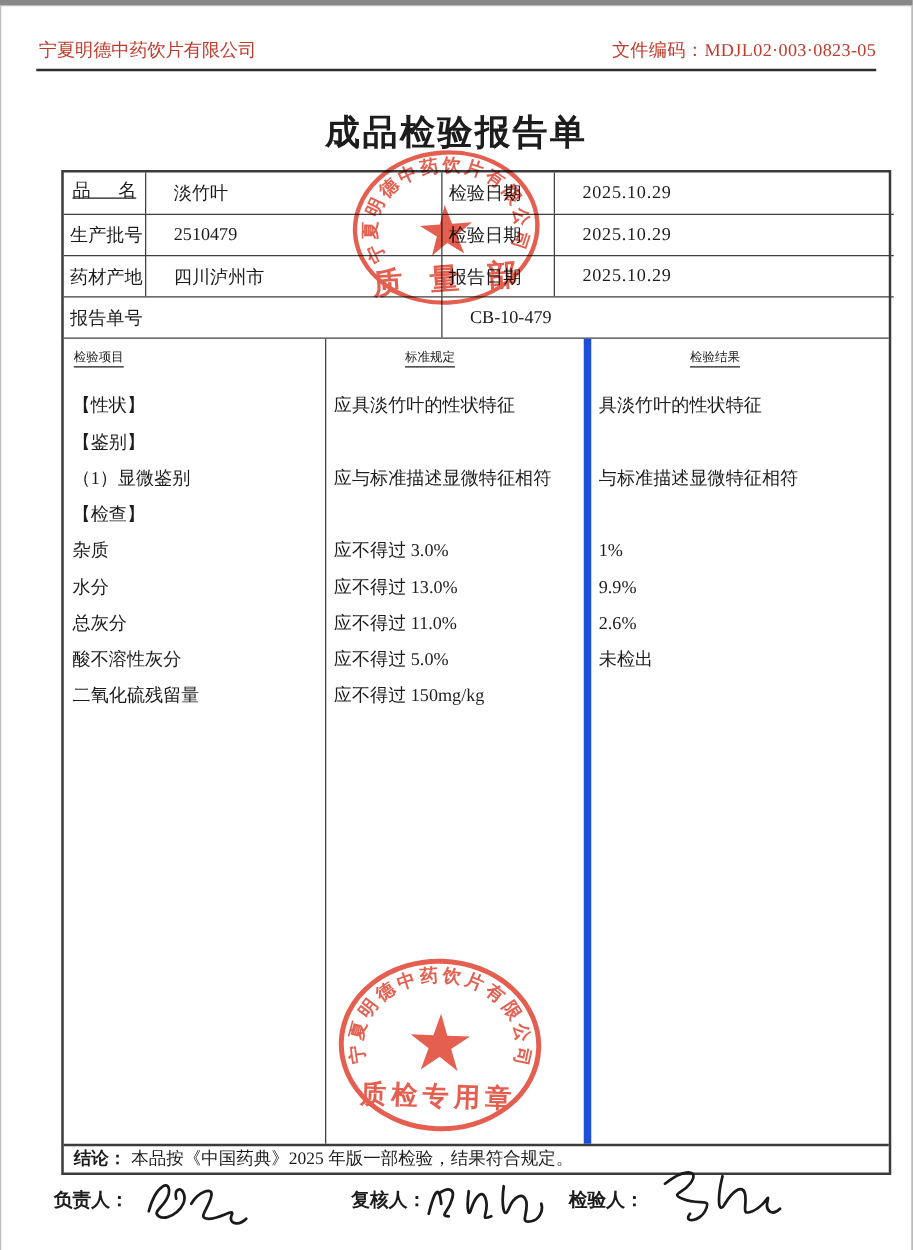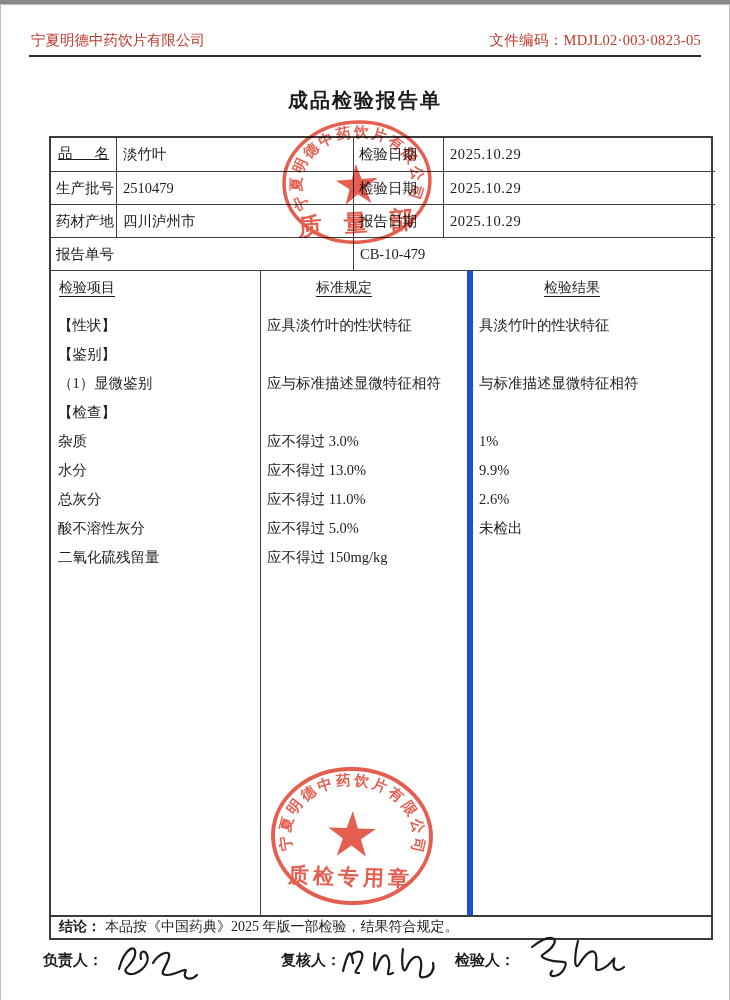--- a/index.html
+++ b/index.html
@@ -9,42 +9,42 @@
     font-family:"Liberation Serif","DejaVu Serif",serif; color:#1c1c1c;
     overflow:hidden;
   }
   
   .hdr { position:absolute; top:26px; left:30px; right:28px;
          display:flex; justify-content:space-between; align-items:baseline;
          color:var(--accent-red,#bf3a2b); font-size:14.5px; }
   .hdr .code { letter-spacing:.3px; }
   .rule { position:absolute; top:50px; left:28px; right:28px; height:2px; background:#2e2e2e; }
   .title { position:absolute; top:82px; left:0; width:100%; text-align:center;
-           font-size:20px; font-weight:bold; letter-spacing:2px; }
+           font-size:28px; font-weight:bold; letter-spacing:2px; }
   
   .maintable { position:absolute; left:48px; top:131px; width:664px; height:804px;
                border:2px solid #3b3b3b; box-sizing:border-box; background:transparent; }
   .ig { display:grid; grid-template-columns:65px 237px 90px 272px; grid-auto-rows:33px; }
   .ig > div { border-left:1px solid #3f3f3f; border-top:1px solid #3f3f3f;
-              display:flex; align-items:center; padding:0 6px; font-size:14.5px;
+              display:flex; align-items:center; padding:0 22px; font-size:14.5px;
               box-sizing:border-box; white-space:nowrap; overflow:hidden; }
   .ig > div.nl { border-left:none; }
   .ig > div.nt { border-top:none; }
   .ig .lab { padding:0 5px; }
   .ig .jst { display:block; line-height:31px; text-align:justify; text-align-last:justify; padding:0 7px;text-decoration:underline; }
   .ig .span2a { grid-column:1 / 3; }
   .ig .span2b { grid-column:3 / 5; }
   .ig .date { letter-spacing:.6px; }
   
   .cols { display:flex; height:645px; border-top:1px solid #3f3f3f; box-sizing:border-box; }
   .col  { box-sizing:border-box; }
   .col1 { width:209px; }
   .col2 { width:207px; border-left:1px solid #3f3f3f; }
   .col3 { width:244px; border-left:6px solid #1d4ed8; }
-  .hrow { height:40px; padding-top:8px; font-size:14px; box-sizing:border-box; }
+  .hrow { height:40px; padding-top:8px; font-size:10px; box-sizing:border-box; }
   .col1 .hrow { padding-left:8px; }
   .col2 .hrow, .col3 .hrow { text-align:center; padding-right:40px; }
   .hrow .u { text-decoration:underline; text-underline-offset:4px; }
   .line { height:29px; line-height:29px; font-size:14.5px; padding-left:7px;
           white-space:nowrap; overflow:hidden; }
   .col2 .line, .col3 .line { padding-left:6px; }
   
   .concl { height:21px; border-top:2px solid #3b3b3b; display:flex; align-items:center;
            font-size:14px; padding-left:8px; box-sizing:border-box; white-space:nowrap; }
   .concl b { margin-right:4px; }

